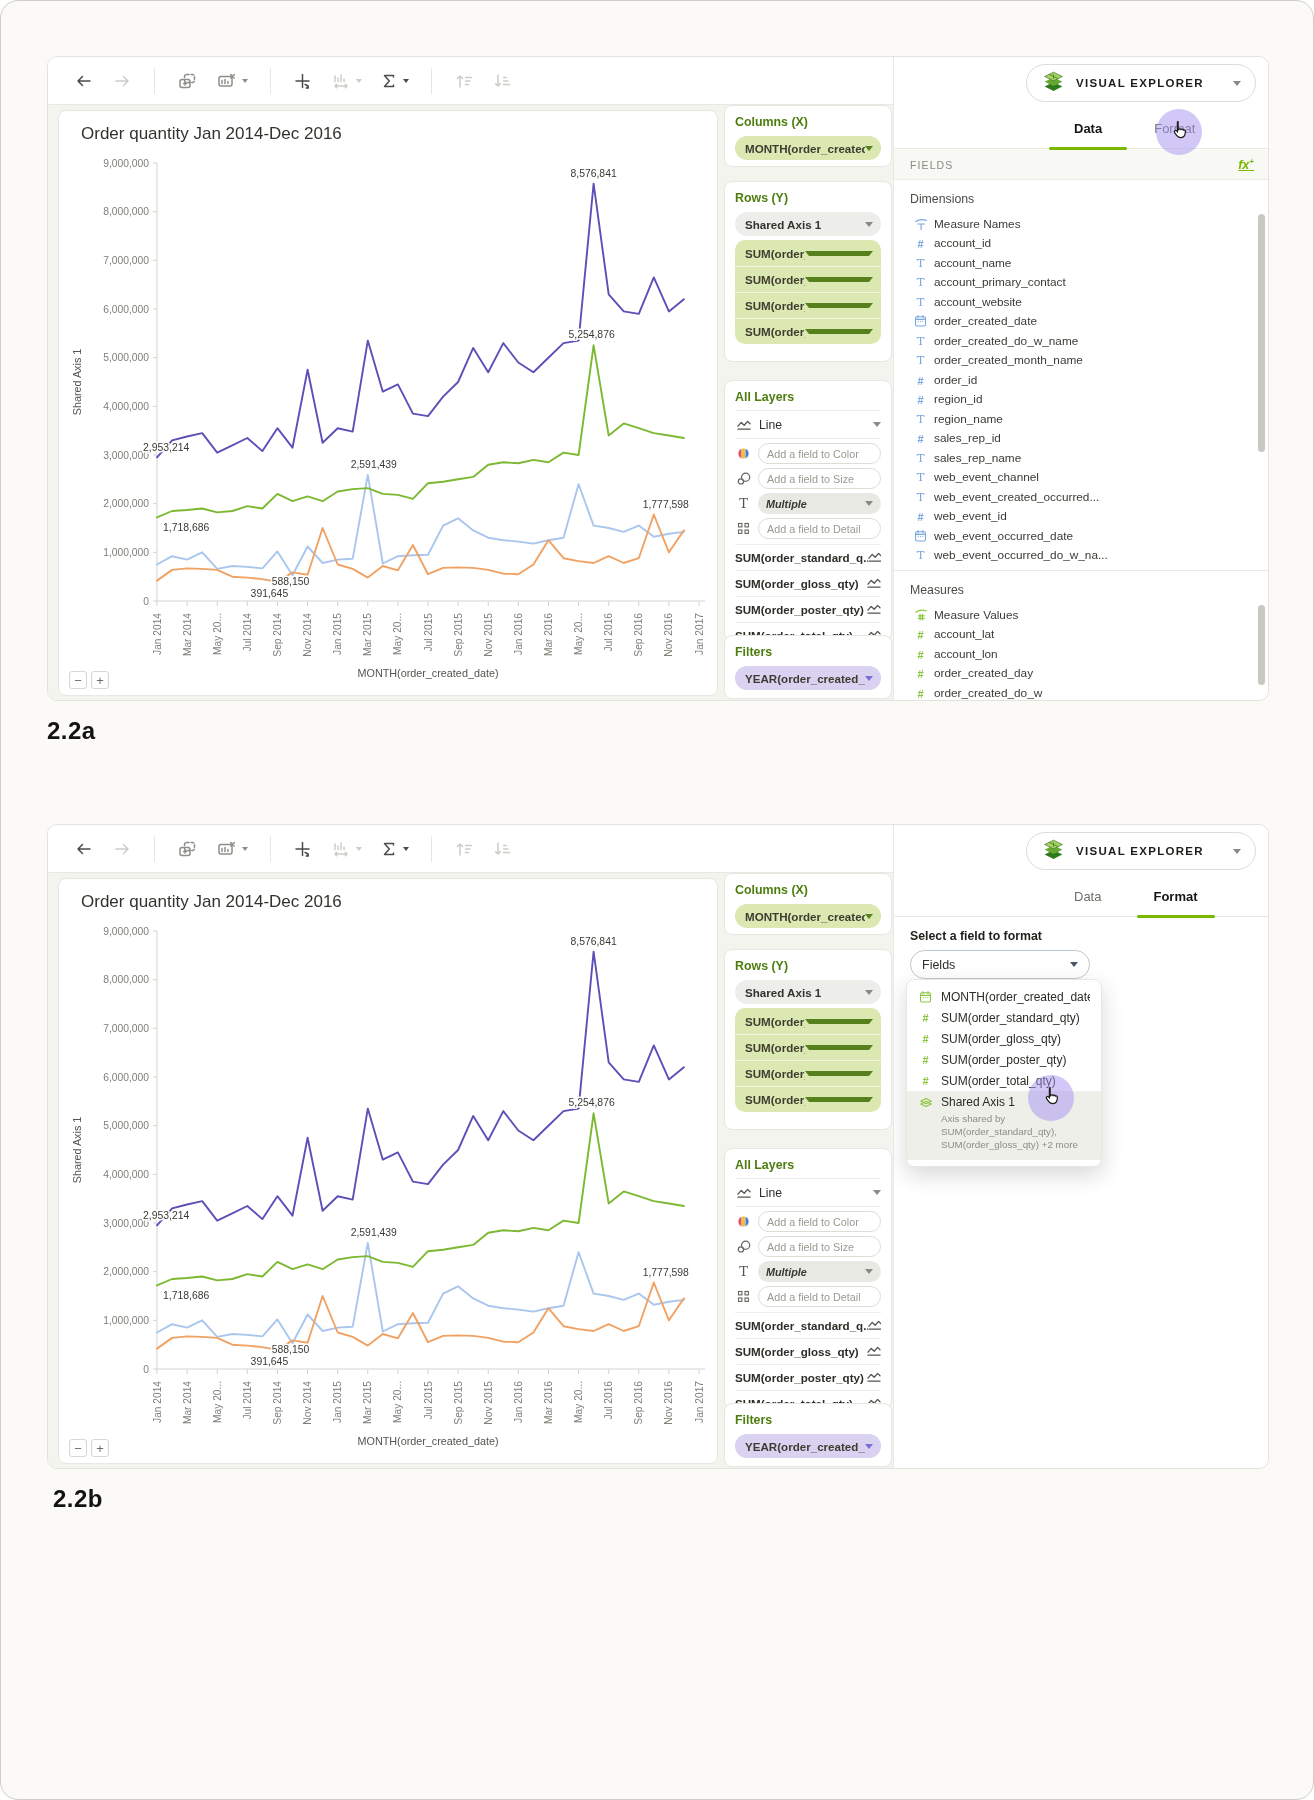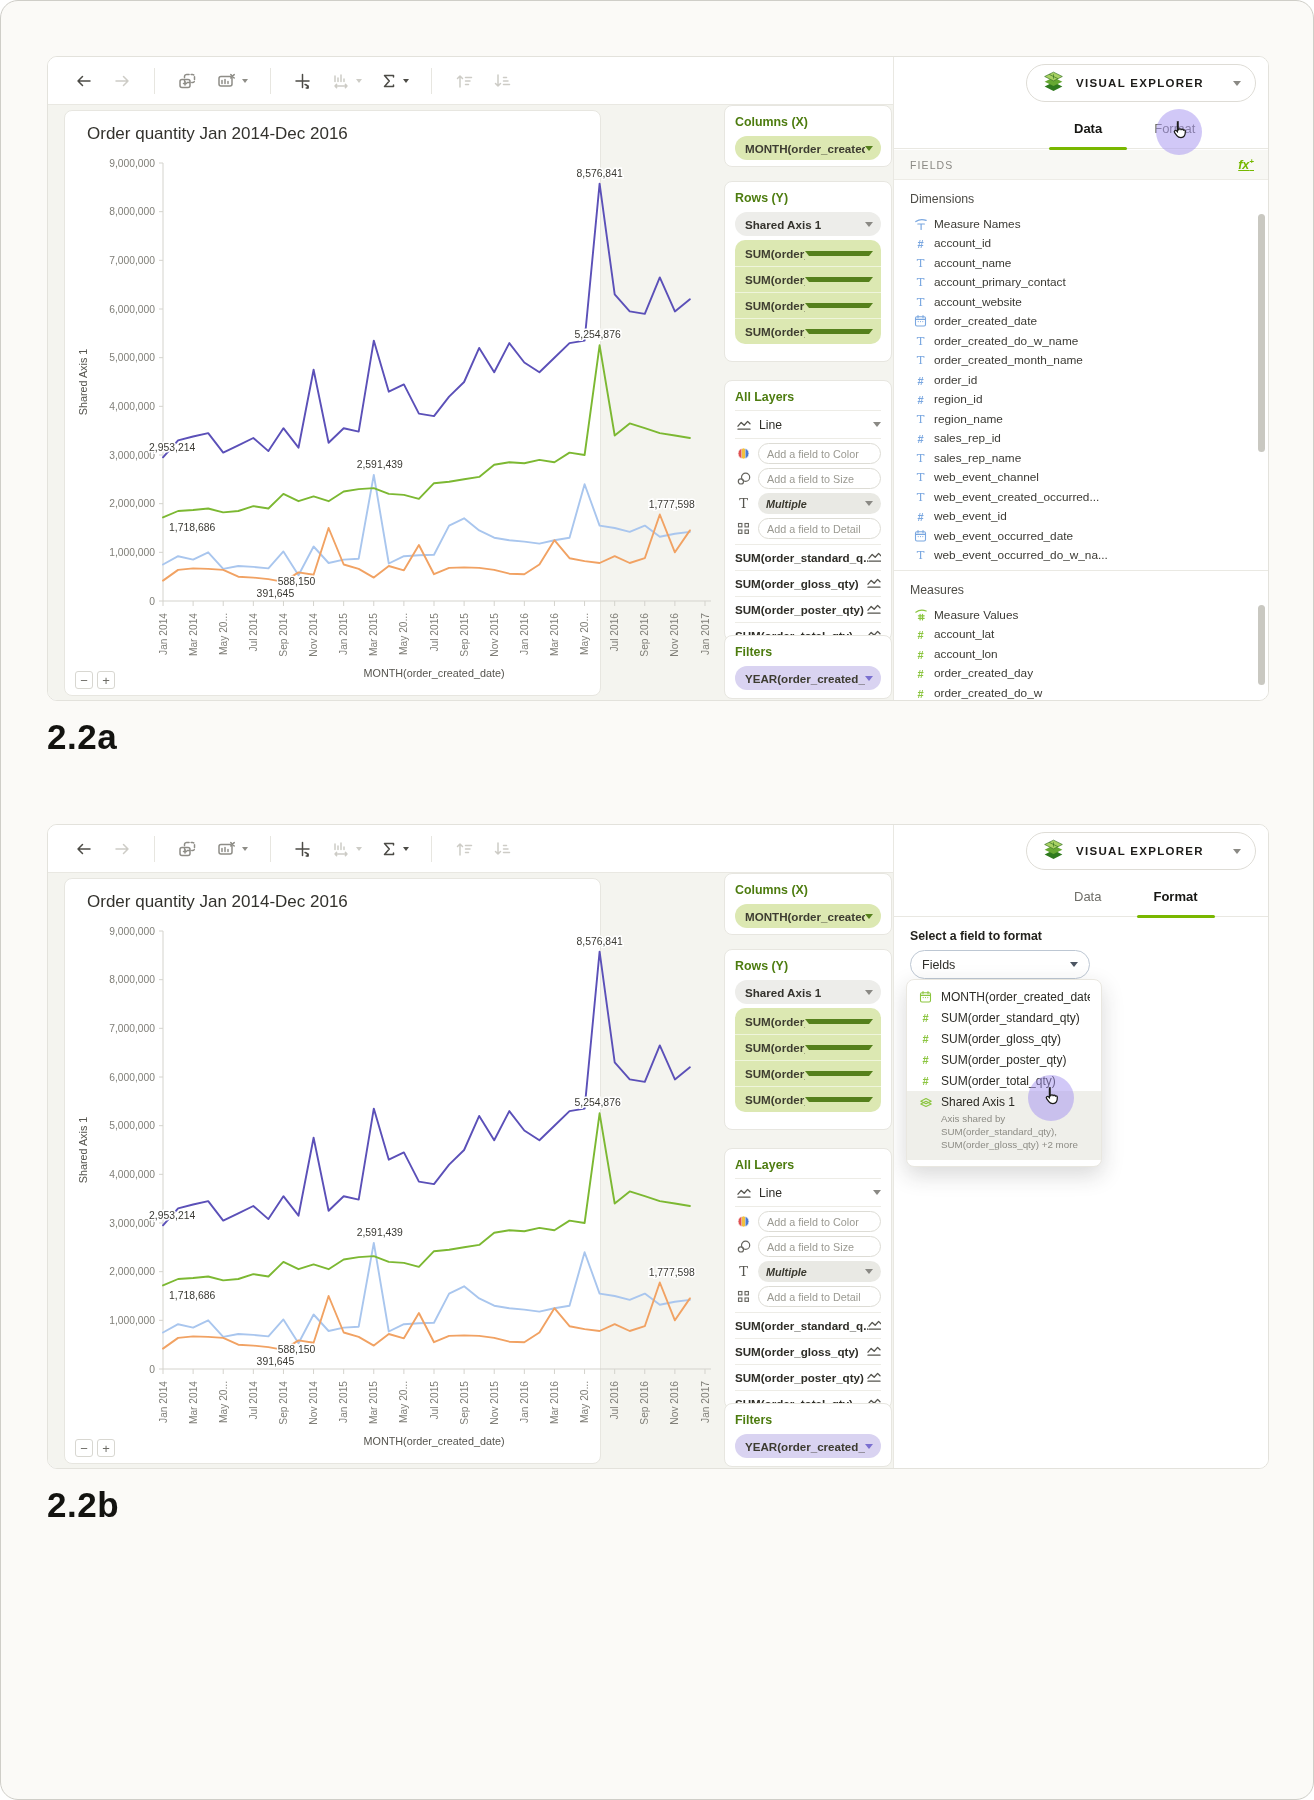--- a/index.html
+++ b/index.html
@@ -3,36 +3,36 @@
 <meta charset="utf-8">
 <style>
   * { box-sizing: border-box; margin: 0; padding: 0; }
   body { font-family: "Liberation Sans", sans-serif; background:#fff; }
   .page { position:relative; width:1314px; height:1800px; background:#fbfaf7;
           border:1px solid #cfcec8; border-radius:18px; overflow:hidden; }
 
   .card { position:absolute; left:46px; width:1222px; height:645px; background:#fff;
           border:1px solid #e3e2dc; border-radius:10px; overflow:hidden; }
   #card-a { top:55px; } #card-b { top:823px; }
-  .fig-label { position:absolute; left:46px; font-size:35px; font-weight:600; color:#131310; letter-spacing:0.5px; }
-  #label-a { top:716px; } #label-b { top:1484px; }
+  .fig-label { position:absolute; left:46px; font-size:24px; font-weight:600; color:#131310; letter-spacing:0.5px; }
+  #label-a { top:716px; } #label-b { top:1484px;margin-left:6px; }
 
   
   .toolbar { position:absolute; left:0; top:0; right:375px; height:48px; background:#fff;
              border-bottom:1px solid #e9e8e2; display:flex; align-items:center; padding-left:20px; gap:6px; }
   .tb-btn { border:none; background:none; display:flex; align-items:center; gap:2px; padding:4px 6px; cursor:pointer; }
   .tb-btn svg { display:block; }
   .tb-divider { width:1px; height:26px; background:#e7e6e0; margin:0 10px; }
   .st-enabled { color:#4c4b46; } .st-medium { color:#8e8d87; } .st-disabled { color:#cdccc6; }
   .mini-caret { width:0; height:0; border-left:3.5px solid transparent; border-right:3.5px solid transparent;
                 border-top:4.5px solid currentColor; margin-left:3px; }
 
   
   .content-bg { position:absolute; left:0; top:48px; right:375px; bottom:0; background:#f4f4ef; }
-  .chart-card { position:absolute; left:16px; top:53px; width:537px; height:586px; background:#fff;
+  .chart-card { position:absolute; left:10px; top:53px; width:660px; height:586px; background:#fff;
                 border:1px solid #e7e6e0; border-radius:8px; }
   .chart-title { position:absolute; left:22px; top:13px; font-size:17px; font-weight:500; color:#33322d; }
   svg.chart { position:absolute; left:8px; top:42px; width:644px; height:534px; }
   .zoom-ctrl { position:absolute; left:10px; bottom:6px; display:flex; gap:4px; }
   .zbtn { width:18px; height:18px; border:1px solid #d8d7d1; background:#fff; border-radius:3px;
           color:#6d6c66; font-size:13px; line-height:15px; text-align:center; cursor:pointer; padding:0; }
 
   
   .shelf-col { position:absolute; left:676px; top:48px; width:168px; bottom:0; }
   .panel { position:absolute; left:0; right:0; background:#fff; border:1px solid #e7e6e0; border-radius:8px; padding:9px 10px; }

